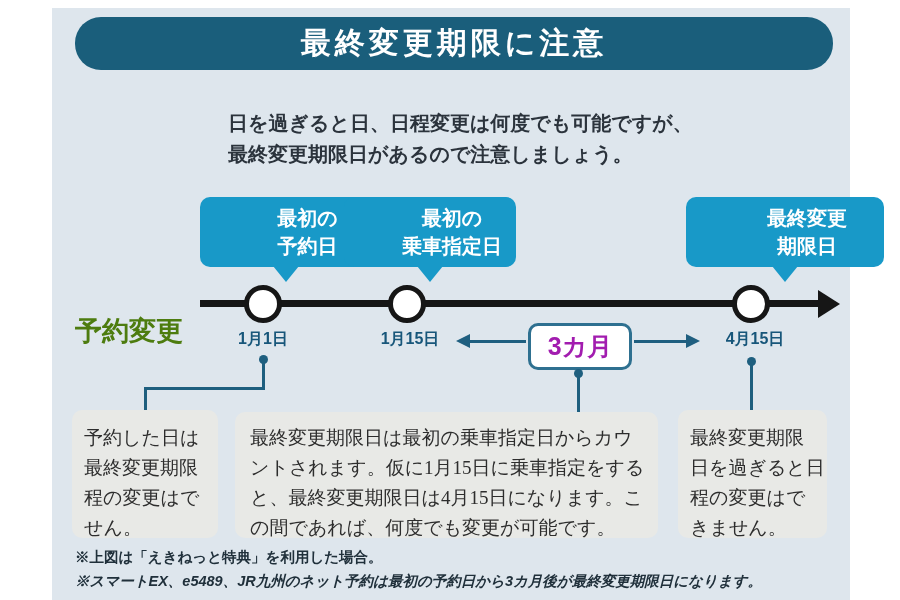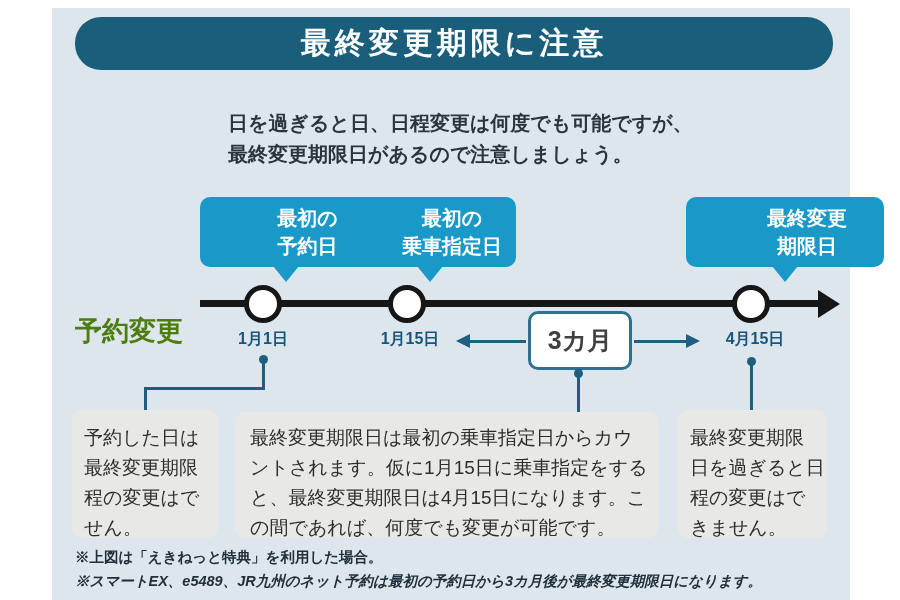--- a/index.html
+++ b/index.html
@@ -42,24 +42,24 @@
     border-top:14px solid transparent; border-bottom:14px solid transparent; border-left:22px solid #161616; }
   .node { position:absolute; top:285px; width:28px; height:28px; background:#ffffff;
     border:5px solid #161616; border-radius:50%; }
   #node1 { left:244px; } #node2 { left:388px; } #node3 { left:732px; }
 
   .date { position:absolute; top:329px; width:110px; text-align:center; font-size:16px; font-weight:bold; color:#17567a; }
   #date1 { left:208px; } #date2 { left:355px;text-align:center; } #date3 { left:700px; }
 
   
   .duration-box {
-    position:absolute; left:528px; top:311px; width:104px; height:59px; box-sizing:border-box;
+    position:absolute; left:528px; top:323px; width:104px; height:47px; box-sizing:border-box;
     background:#ffffff; border:3px solid #2e7090; border-radius:10px;
     display:flex; align-items:center; justify-content:center;
-    font-size:25px; font-weight:bold; color:#404040;
+    font-size:25px; font-weight:bold; color:#a21caf;
   }
   .arrow-seg { position:absolute; height:3px; background:#1f5f80; top:340px; }
   #arrow-line-left  { left:470px; width:56px; }
   #arrow-line-right { left:634px; width:52px; }
   .arrow-head { position:absolute; top:334px; width:0; height:0;
     border-top:7px solid transparent; border-bottom:7px solid transparent; }
   #arrow-head-left  { left:456px; border-right:14px solid #1f5f80; }
   #arrow-head-right { left:686px; border-left:14px solid #1f5f80; }
 
   
@@ -70,21 +70,21 @@
   .seg { position:absolute; background:#1e5f7f; }
   #seg-left-v1 { left:262px; top:361px; width:3px;  height:29px; }
   #seg-left-h  { left:144px; top:387px; width:121px; height:3px; }
   #seg-left-v2 { left:144px; top:387px; width:3px;  height:25px; }
   #seg-mid-v   { left:577px; top:375px; width:3px;  height:39px; }
   #seg-right-v { left:750px; top:363px; width:3px;  height:49px; }
 
   
   .note { position:absolute; background:#e8e9e6; border-radius:10px; color:#2d2d2d;
     font-size:19px; line-height:30px; box-sizing:border-box; }
-  .note div { white-space:nowrap; }
+  .note div { white-space:nowrap;font-family:Liberation Serif, serif; }
   #note1 { left:72px;  top:410px; width:146px; height:128px; padding:13px 0 0 12px; }
   #note2 { left:235px; top:412px; width:423px; height:126px; padding:11px 0 0 15px; }
   #note3 { left:678px; top:410px; width:149px; height:128px; padding:13px 0 0 12px; }
 
   
   .footnote { position:absolute; left:75px; font-size:14.5px; font-weight:600; color:#20303b; white-space:nowrap; }
   #footnote1 { top:548px; }
   #footnote2 { top:572px;font-style:italic; }
 </style>
 </head>

